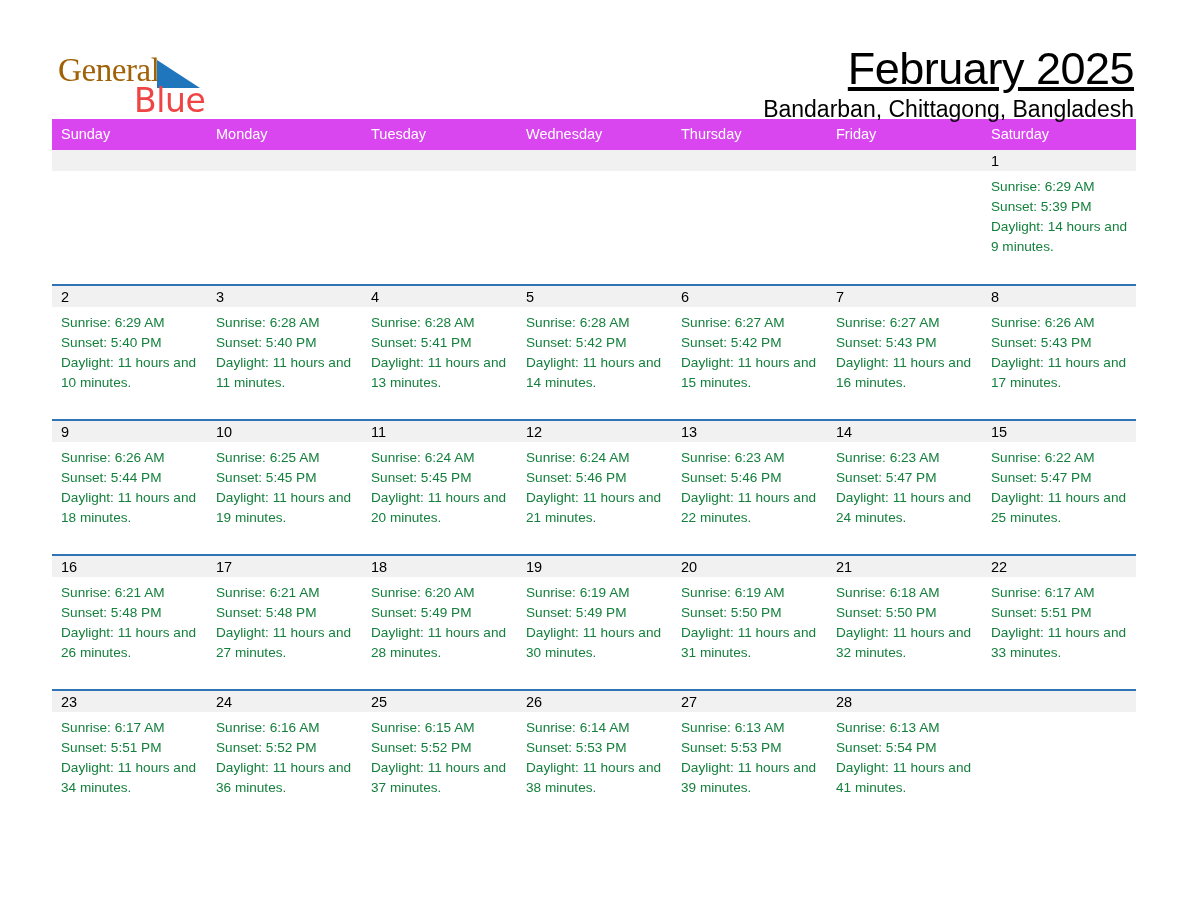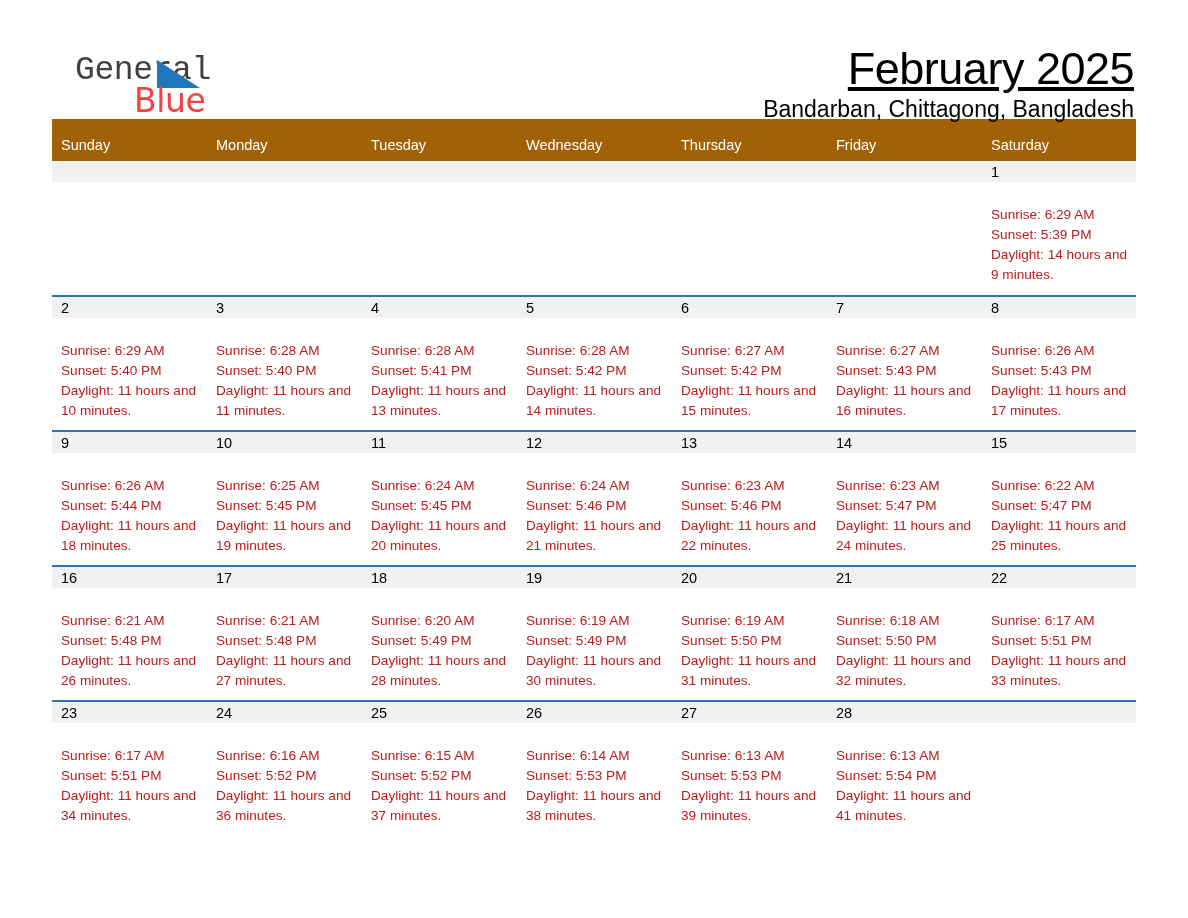--- a/index.html
+++ b/index.html
@@ -27,27 +27,27 @@
   }
   .logo {
     position: relative;
     width: 150px;
     height: 70px;
     line-height: 1;
     user-select: none;
   }
   .logo-general {
     font-size: 33px;
-    color: #404040;
+    color: #a16207;
     letter-spacing: -0.4px;
-    font-family: Liberation Mono, monospace;
+    font-family: Liberation Serif, serif;
     font-weight: 400;
     position: absolute;
     top: 8px;
-    left: 17px;
+    left: 0;
   }
   .logo-tri {
     position: absolute;
     left: 99px;
     top: 14px;
     width: 0; height: 0;
     border-left: 43px solid #1f76bc;
     border-top: 28px solid transparent;
   }
   .logo-blue {
@@ -85,26 +85,26 @@
   .calendar {
     margin: 9px 52px 0 52px;
     width: 1084px;
   }
   table.cal {
     border-collapse: collapse;
     width: 1084px;
     table-layout: fixed;
   }
   table.cal th {
-    background: #a16207;
+    background: #d946ef;
     color: #ffffff;
     font-size: 14.5px;
     font-weight: 400;
     text-align: left;
-    padding: 18px 0 8px 9px;
+    padding: 7px 0 8px 9px;
     height: 29px;
     vertical-align: middle;
   }
   
   tr.week-row > td {
     border-top: 2px solid #2f75b5;
   }
   tr.week-row.first-week > td {
     border-top: none;
   }
@@ -117,24 +117,24 @@
   td.day.empty .daynum-band { background: #f1f1f1; }
   .daynum-band {
     background: #f1f1f1;
     height: 21px;
     padding: 1px 0 0 9px;
     font-size: 14.5px;
     line-height: 20px;
     color: #000;
   }
   .day-body {
-    padding: 23px 6px 0 9px;
+    padding: 6px 6px 0 9px;
     font-size: 13.6px;
     line-height: 20px;
-    color: #b91c1c;
+    color: #15803d;
   }
   .day-body div { white-space: nowrap; }
   .day-body .dl { white-space: normal; }
 </style>
 </head>
 <body>
 
 <div class="page">
 
   <div class="header">

